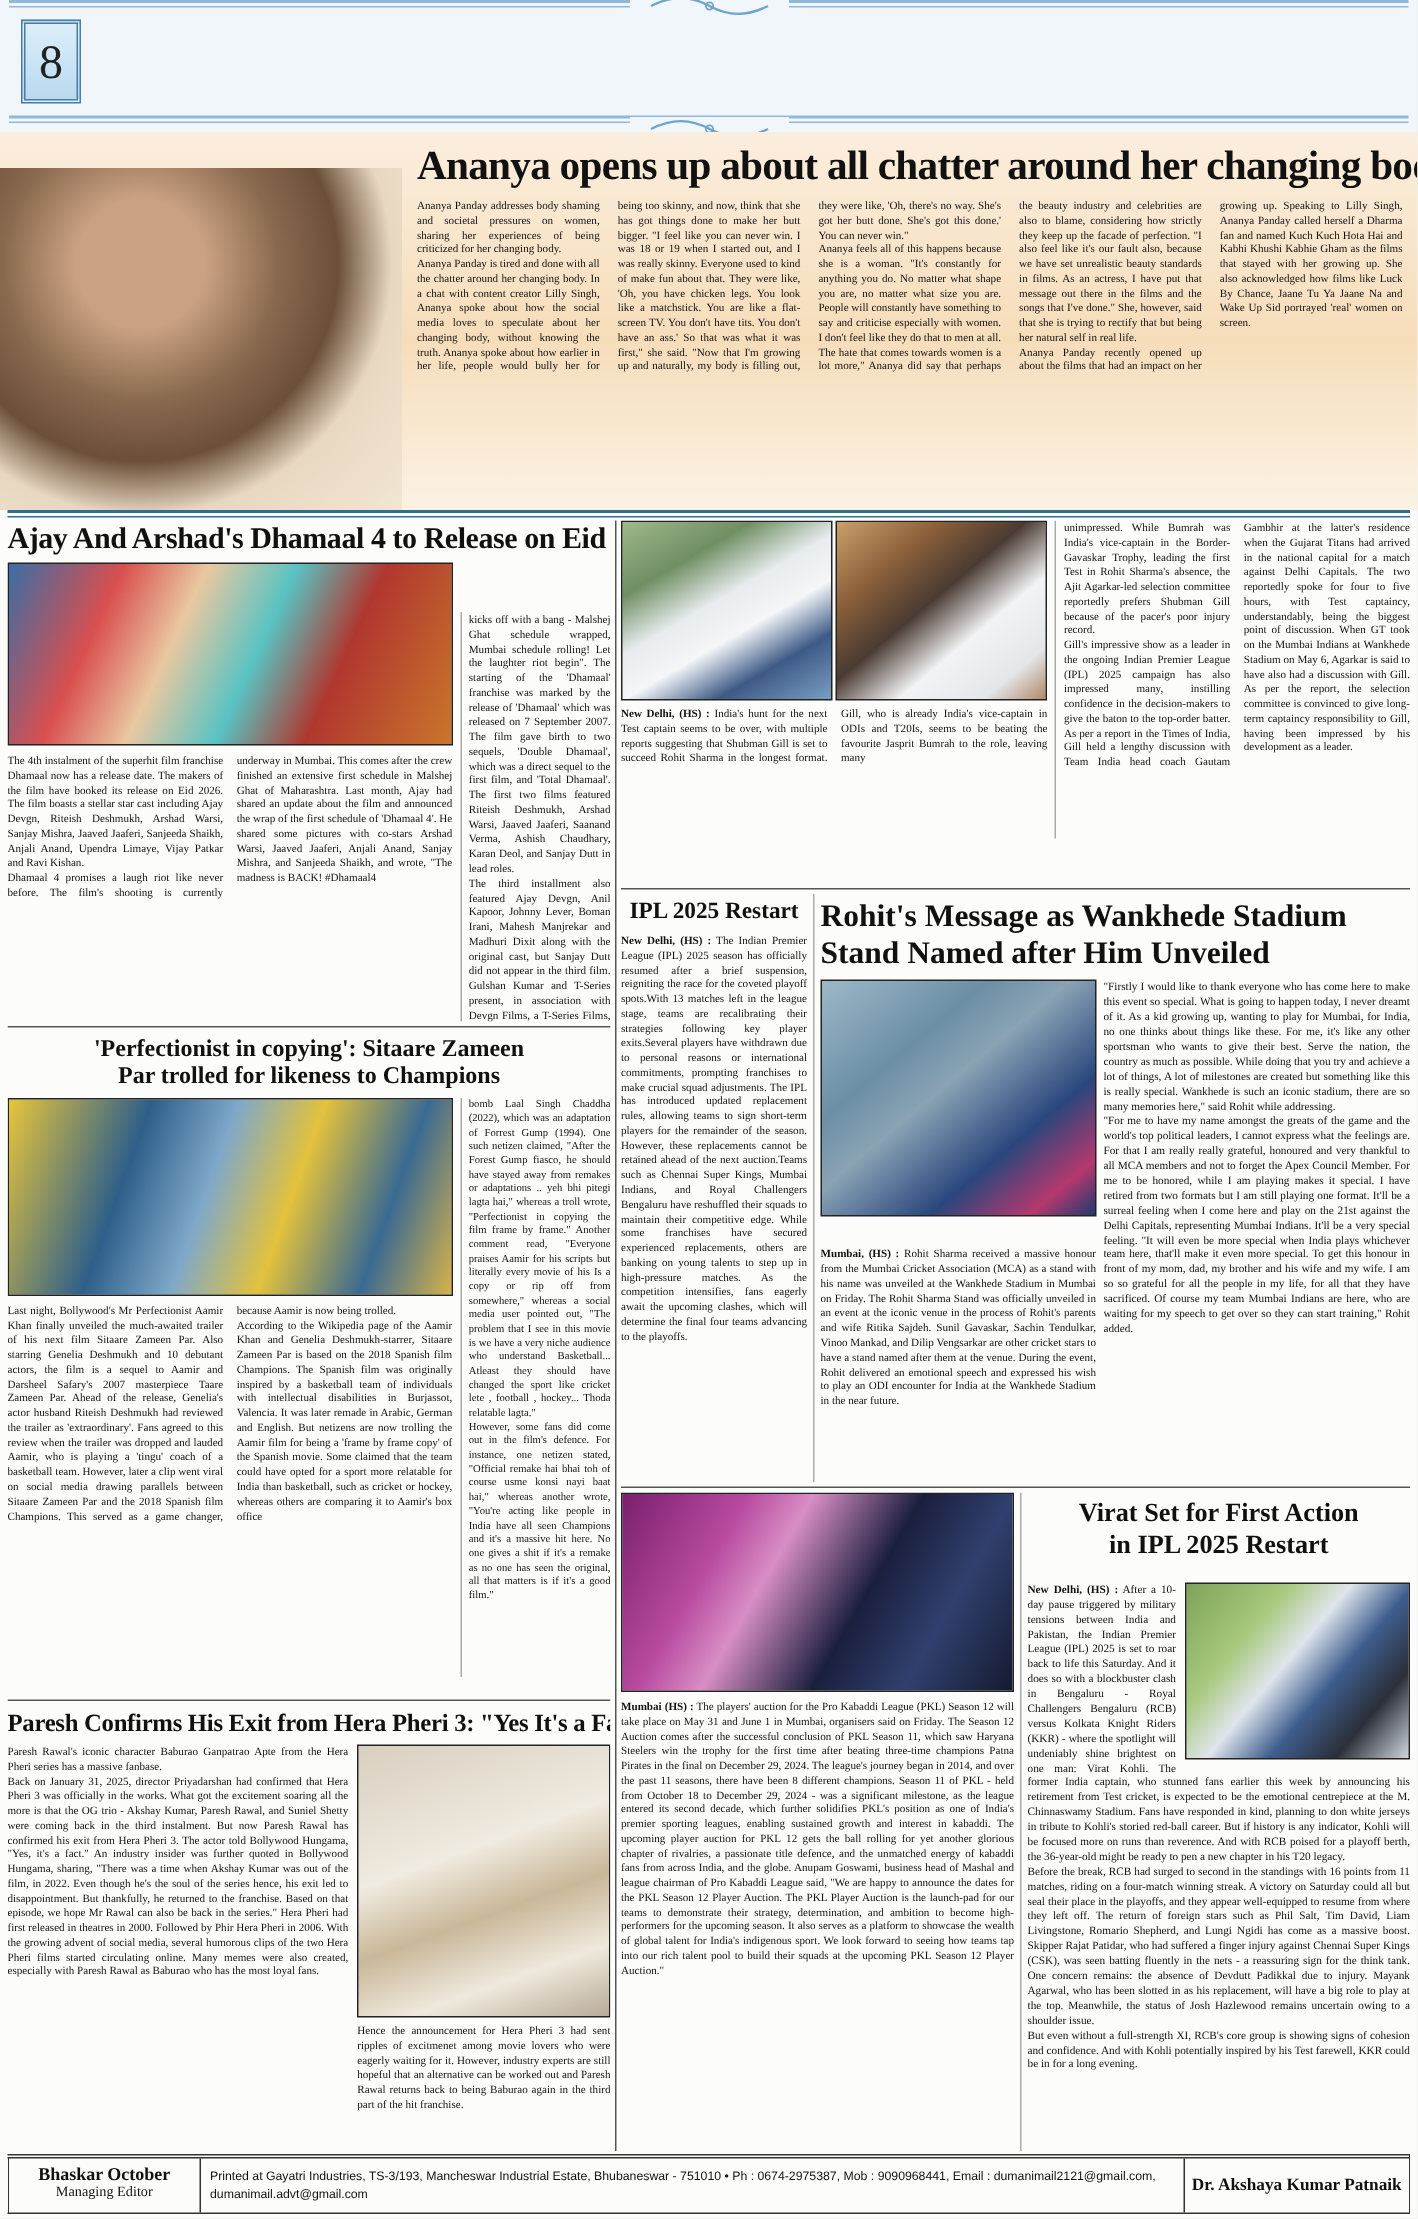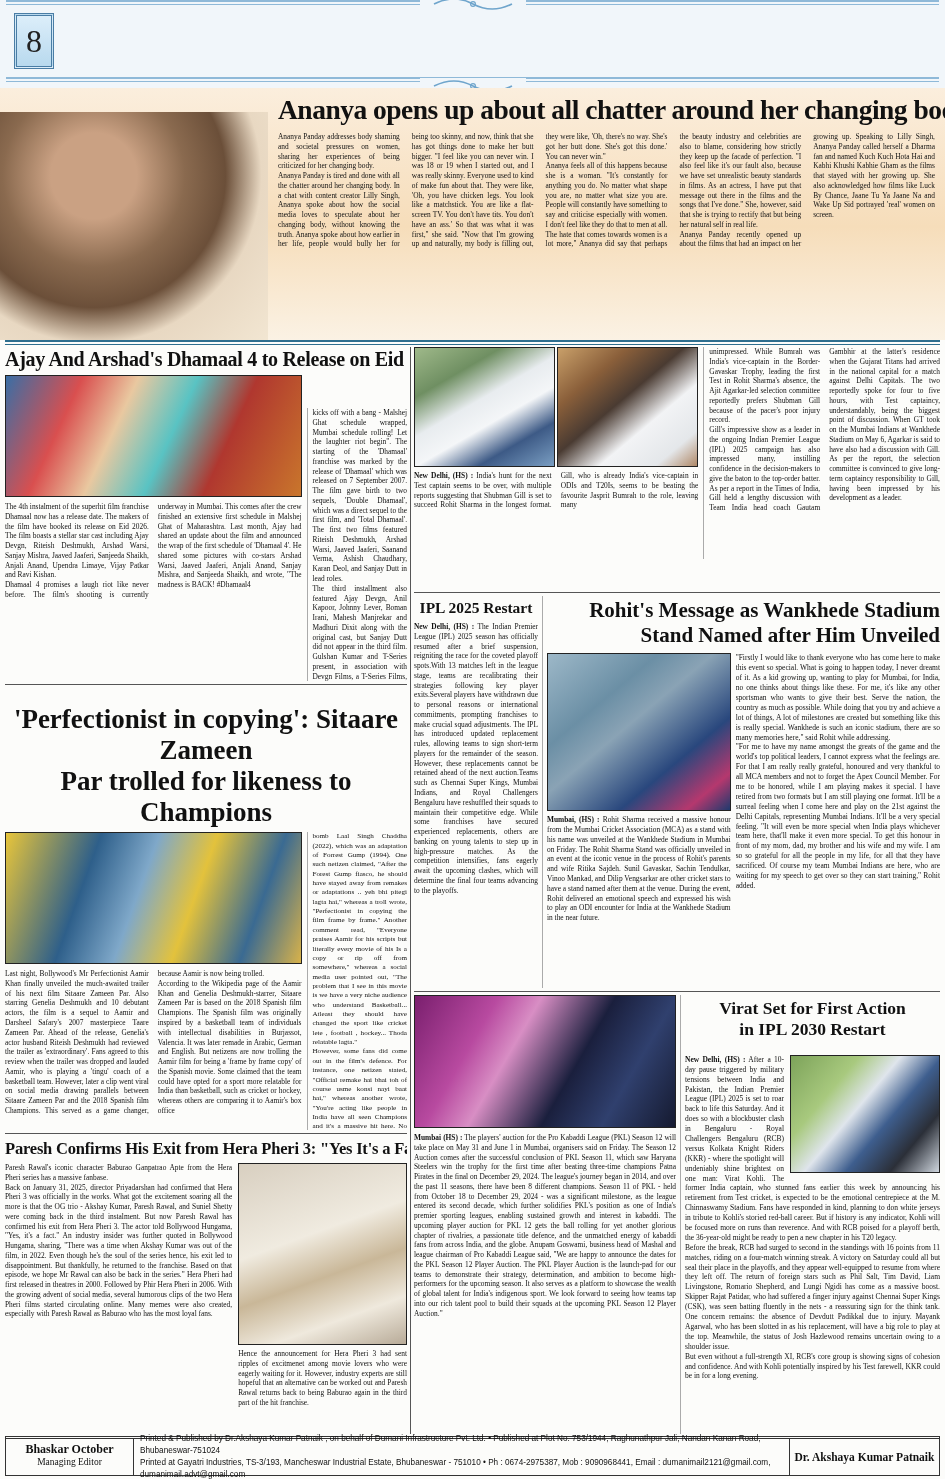--- a/index.html
+++ b/index.html
@@ -53,21 +53,21 @@
   .dh-head{font-size:20px;font-weight:bold;letter-spacing:-.3px;white-space:nowrap;margin:1px 0 4px;}
   .dh-flex{display:flex;}
   .dh-left{width:75%;padding-right:5px;}
   .dhamaal-photo{width:100%;height:122px;
       background:linear-gradient(115deg,#3a6ea5 0%,#d94f4f 22%,#e9c8a0 38%,#59c3c3 55%,#b0372f 72%,#c9762c 100%);}
   .dh-main{height:178px;margin-top:5px;}
   .dh-side{width:25%;border-left:1px solid #aaa;padding-left:5px;height:306px;margin-top:33px;}
 
   
   .sitaare{height:442px;overflow:hidden;}
-  .sz-head{font-size:27px;font-weight:bold;text-align:center;white-space:pre-line;line-height:1.15;margin:16px 0 4px;}
+  .sz-head{font-size:16px;font-weight:bold;text-align:center;white-space:pre-line;line-height:1.15;margin:3px 0 4px;}
   .sz-flex{display:flex;}
   .sz-left{width:75%;padding-right:5px;}
   .sitaare-photo{width:100%;height:132px;
       background:linear-gradient(110deg,#e8c53a 0%,#2e5f8a 28%,#7fa8c9 45%,#e3c23c 62%,#3a6a92 82%,#d8b24a 100%);}
   .sz-main{height:246px;margin-top:5px;}
   .sz-side{width:25%;border-left:1px solid #aaa;padding-left:5px;height:386px;font-size:7.1px;}
 
   
   .paresh{flex:1;overflow:hidden;}
   .ph-head{font-size:16.5px;font-weight:bold;letter-spacing:-.2px;white-space:nowrap;margin:2px 0 4px;}
@@ -90,26 +90,26 @@
       background:linear-gradient(140deg,#c9a06a 0%,#8a5f3a 25%,#4a3b32 45%,#f2f3f5 65%,#e4e7ea 85%,#b08968 100%);}
   .bu-under{margin-top:4px;height:84px;}
   .bu-right{width:45%;border-left:1px solid #aaa;padding-left:5px;height:212px;}
 
   
   .row2{display:flex;height:392px;overflow:hidden;}
   .ipl{width:128px;padding-right:4px;overflow:hidden;}
   .ipl-head{font-size:15.5px;font-weight:bold;text-align:center;margin:3px 0 5px;white-space:nowrap;}
   .ipl-body{height:358px;}
   .rohit{flex:1;padding-left:4px;border-left:1px solid #aaa;overflow:hidden;}
-  .ro-head{font-size:21px;font-weight:bold;text-align:right;white-space:pre-line;line-height:1.2;margin:2px 0 5px;}
+  .ro-head{font-size:21px;font-weight:bold;text-align:left;white-space:pre-line;line-height:1.2;margin:2px 0 5px;}
   .ro-flex{display:flex;}
   .ro-left{width:48%;padding-right:5px;}
   .rohit-photo{width:100%;height:158px;
       background:linear-gradient(140deg,#9db8c8 0%,#6b8fa5 30%,#8aa3b5 45%,#29477d 70%,#b5386e 88%,#1f3a6e 100%);}
-  .ro-left-txt{margin-top:4px;height:164px;}
+  .ro-left-txt{margin-top:20px;height:164px;}
   .ro-right{width:52%;height:330px;font-size:7.5px;}
 
   
   .row3{display:flex;flex:1;overflow:hidden;}
   .pkl{width:266px;padding-right:4px;overflow:hidden;}
   .pk-head{font-size:17.5px;font-weight:bold;text-align:center;white-space:pre-line;line-height:1.2;margin:3px 0 5px;}
   .pkl-photo{width:100%;height:133px;
       background:linear-gradient(120deg,#7a1f6e 0%,#b84aa0 25%,#d88ec4 38%,#1a1f3d 60%,#30406e 78%,#151a30 100%);}
   .pk-body{margin-top:5px;height:262px;font-size:7.4px;}
   .virat{flex:1;padding-left:4px;border-left:1px solid #aaa;overflow:hidden;}
@@ -255,37 +255,36 @@
 
       <div class="hsep"></div>
 
       <div class="row3">
         <div class="pkl">
           <div class="photo pkl-photo"></div>
           <div class="pk-body body-txt"><b>Mumbai (HS) :</b> <span>The players' auction for the Pro Kabaddi League (PKL) Season 12 will take place on May 31 and June 1 in Mumbai, organisers said on Friday. The Season 12 Auction comes after the successful conclusion of PKL Season 11, which saw Haryana Steelers win the trophy for the first time after beating three-time champions Patna Pirates in the final on December 29, 2024. The league's journey began in 2014, and over the past 11 seasons, there have been 8 different champions. Season 11 of PKL - held from October 18 to December 29, 2024 - was a significant milestone, as the league entered its second decade, which further solidifies PKL's position as one of India's premier sporting leagues, enabling sustained growth and interest in kabaddi. The upcoming player auction for PKL 12 gets the ball rolling for yet another glorious chapter of rivalries, a passionate title defence, and the unmatched energy of kabaddi fans from across India, and the globe. Anupam Goswami, business head of Mashal and league chairman of Pro Kabaddi League said, "We are happy to announce the dates for the PKL Season 12 Player Auction. The PKL Player Auction is the launch-pad for our teams to demonstrate their strategy, determination, and ambition to become high-performers for the upcoming season. It also serves as a platform to showcase the wealth of global talent for India's indigenous sport. We look forward to seeing how teams tap into our rich talent pool to build their squads at the upcoming PKL Season 12 Player Auction."</span></div>
         </div>
         <div class="virat">
           <h2 class="vi-head">Virat Set for First Action
-in IPL 2030 Restart</h2>
+in IPL 2025 Restart</h2>
           <div class="vi-body body-txt">
             <div class="photo virat-photo"></div><b>New Delhi, (HS) :</b> <span>After a 10-day pause triggered by military tensions between India and Pakistan, the Indian Premier League (IPL) 2025 is set to roar back to life this Saturday. And it does so with a blockbuster clash in Bengaluru - Royal Challengers Bengaluru (RCB) versus Kolkata Knight Riders (KKR) - where the spotlight will undeniably shine brightest on one man: Virat Kohli. The former India captain, who stunned fans earlier this week by announcing his retirement from Test cricket, is expected to be the emotional centrepiece at the M. Chinnaswamy Stadium. Fans have responded in kind, planning to don white jerseys in tribute to Kohli's storied red-ball career. But if history is any indicator, Kohli will be focused more on runs than reverence. And with RCB poised for a playoff berth, the 36-year-old might be ready to pen a new chapter in his T20 legacy.
 Before the break, RCB had surged to second in the standings with 16 points from 11 matches, riding on a four-match winning streak. A victory on Saturday could all but seal their place in the playoffs, and they appear well-equipped to resume from where they left off. The return of foreign stars such as Phil Salt, Tim David, Liam Livingstone, Romario Shepherd, and Lungi Ngidi has come as a massive boost. Skipper Rajat Patidar, who had suffered a finger injury against Chennai Super Kings (CSK), was seen batting fluently in the nets - a reassuring sign for the think tank. One concern remains: the absence of Devdutt Padikkal due to injury. Mayank Agarwal, who has been slotted in as his replacement, will have a big role to play at the top. Meanwhile, the status of Josh Hazlewood remains uncertain owing to a shoulder issue.
 But even without a full-strength XI, RCB's core group is showing signs of cohesion and confidence. And with Kohli potentially inspired by his Test farewell, KKR could be in for a long evening.</span>
           </div>
         </div>
       </div>
 
     </div>
   </div>
 
   <div class="footer">
     <div class="f-left">
       <div class="f-name">Bhaskar October</div>
       <div class="f-title">Managing Editor</div>
     </div>
     <div class="f-center">
-      <div>Printed &amp; Published by Dr.Akshaya Kumar Patnaik , on behalf of Dumani Infrastructure Pvt. Ltd. • Published at Plot No. 753/1944, Raghunathpur Jali, Nandan Kanan Road, Bhubaneswar-751024</div>
       <div>Printed at Gayatri Industries, TS-3/193, Mancheswar Industrial Estate, Bhubaneswar - 751010 • Ph : 0674-2975387, Mob : 9090968441, Email : dumanimail2121@gmail.com, dumanimail.advt@gmail.com</div>
     </div>
     <div class="f-right">Dr. Akshaya Kumar Patnaik</div>
   </div>
 
 </div>
 
 </body></html>

